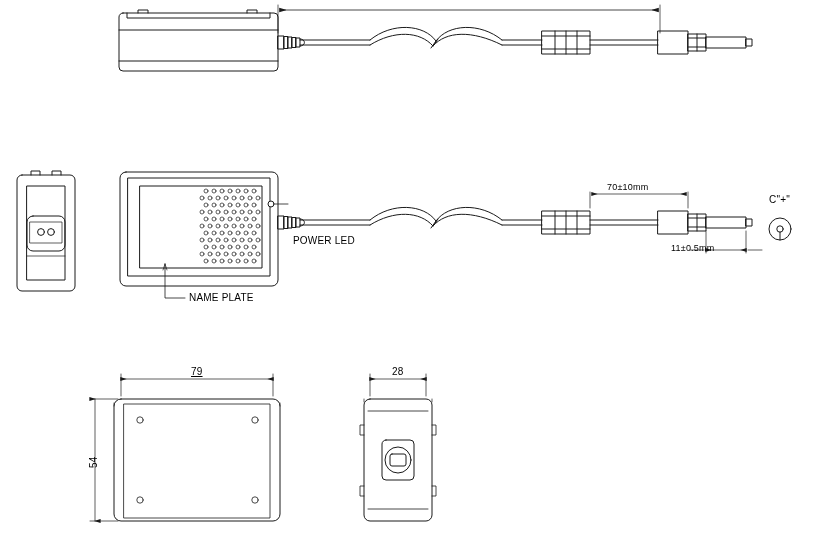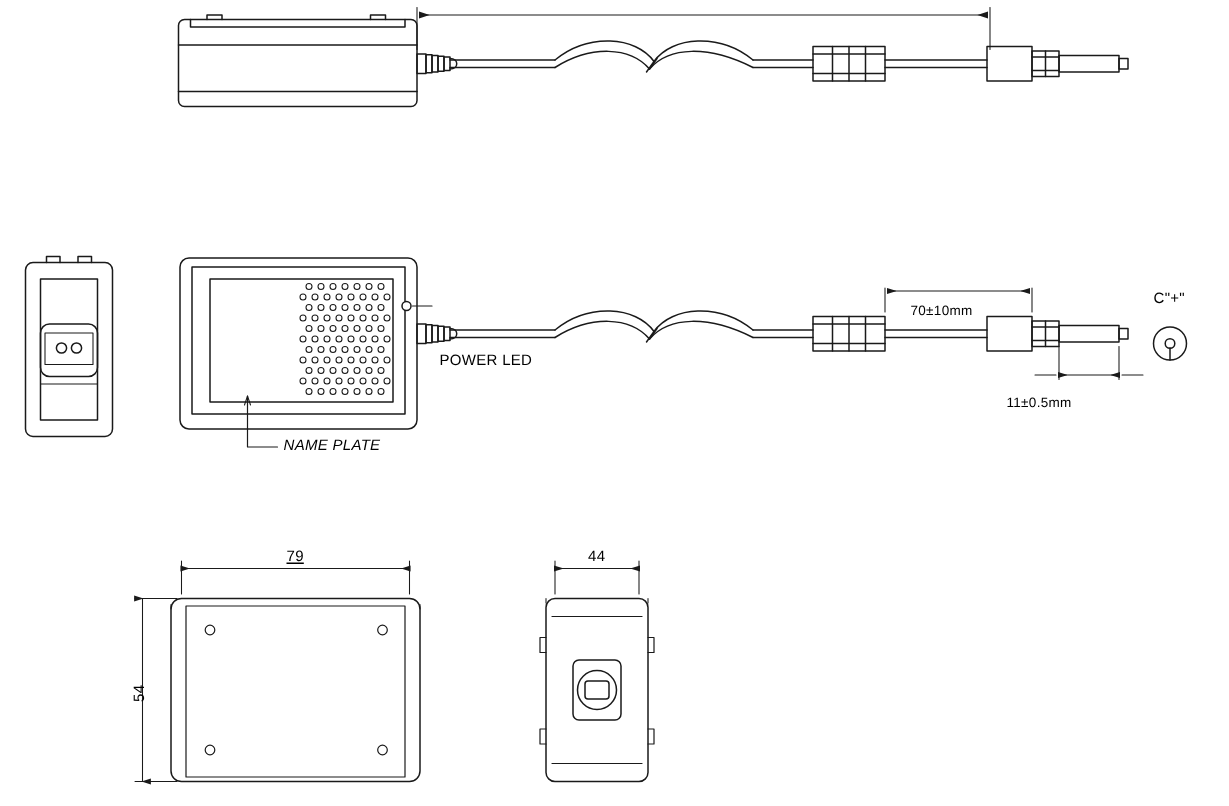--- a/index.html
+++ b/index.html
@@ -21,21 +21,21 @@
     height: 537px;
   }
   .lbl {
     position: absolute;
     font-family: "Liberation Sans", sans-serif;
     font-size: 10px;
     color: #000;
     white-space: nowrap;
     letter-spacing: 0.2px;
   }
-  .lbl.small { font-size: 9px; margin-top: 20px; }
+  .lbl.small { font-size: 9px; }
   .lbl.vert {
     transform: rotate(-90deg);
     transform-origin: left top;
   }
 </style>
 </head>
 <body>
 
 <svg id="sheet" viewBox="0 0 819 537" xmlns="http://www.w3.org/2000/svg">
 
@@ -316,25 +316,25 @@
       <path d="M370,396 v-22"></path>
       <path d="M426,396 v-22"></path>
       <path d="M370,379 h56" marker-start="url(#arrHs)" marker-end="url(#arrH)"></path>
     </g>
 
   </g>
 </svg>
 
 <div class="lbl" style="left:293px; top:197px;margin-top:38px;">POWER LED</div>
 
-<div class="lbl" style="left:189px; top:292px;font-style:italic;">NAME PLATE</div>
+<div class="lbl" style="left:189px; top:292px;">NAME PLATE</div>
 
 <div class="lbl small" style="left:607px; top:182px;">70±10mm</div>
 
 <div class="lbl small" style="left:671px; top:243px;">11±0.5mm</div>
 
 <div class="lbl" style="left:769px; top:194px;">C"+"</div>
 
 <div class="lbl" style="left:191px; top:366px;text-decoration:underline;">79</div>
 
 <div class="lbl vert" style="left:88px; top:468px;">54</div>
 
-<div class="lbl" style="left:392px; top:366px;">44</div>
+<div class="lbl" style="left:392px; top:366px;">28</div>
 
 </body></html>

